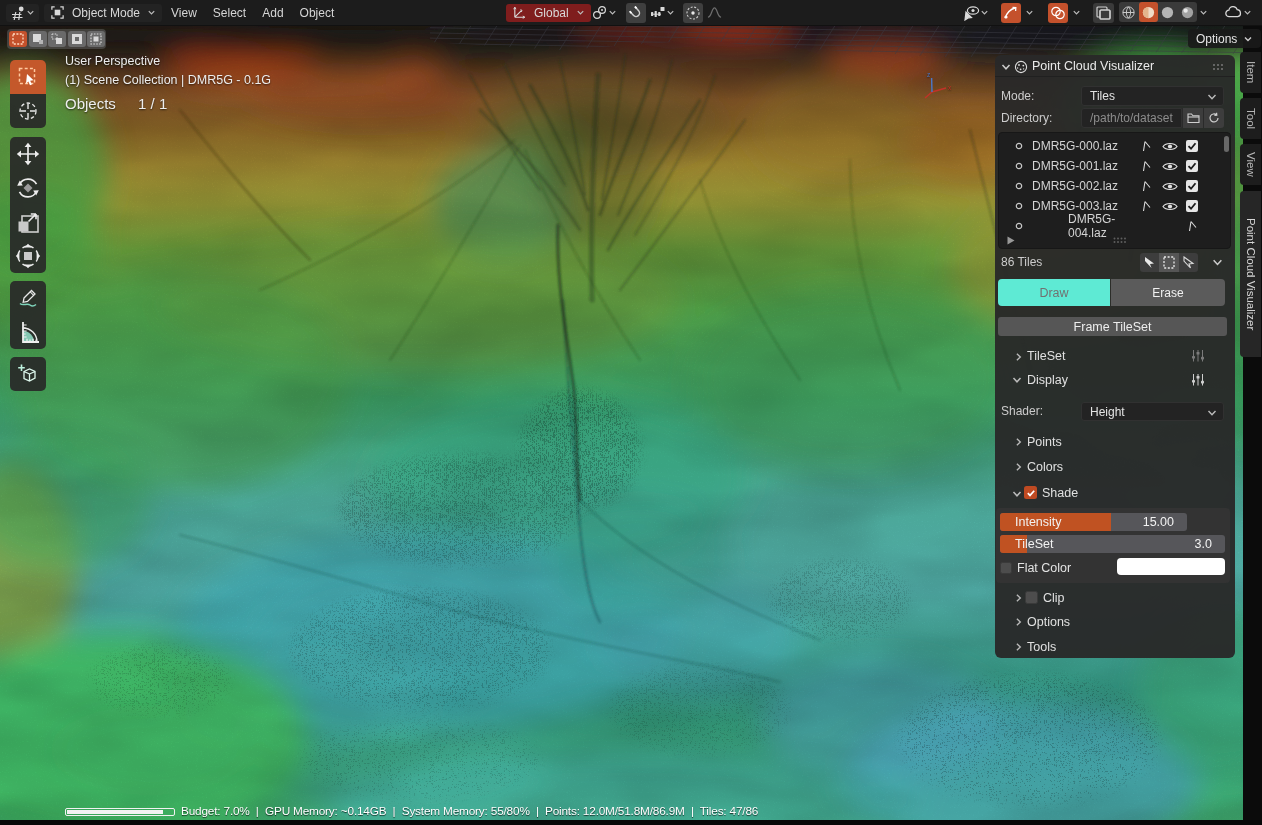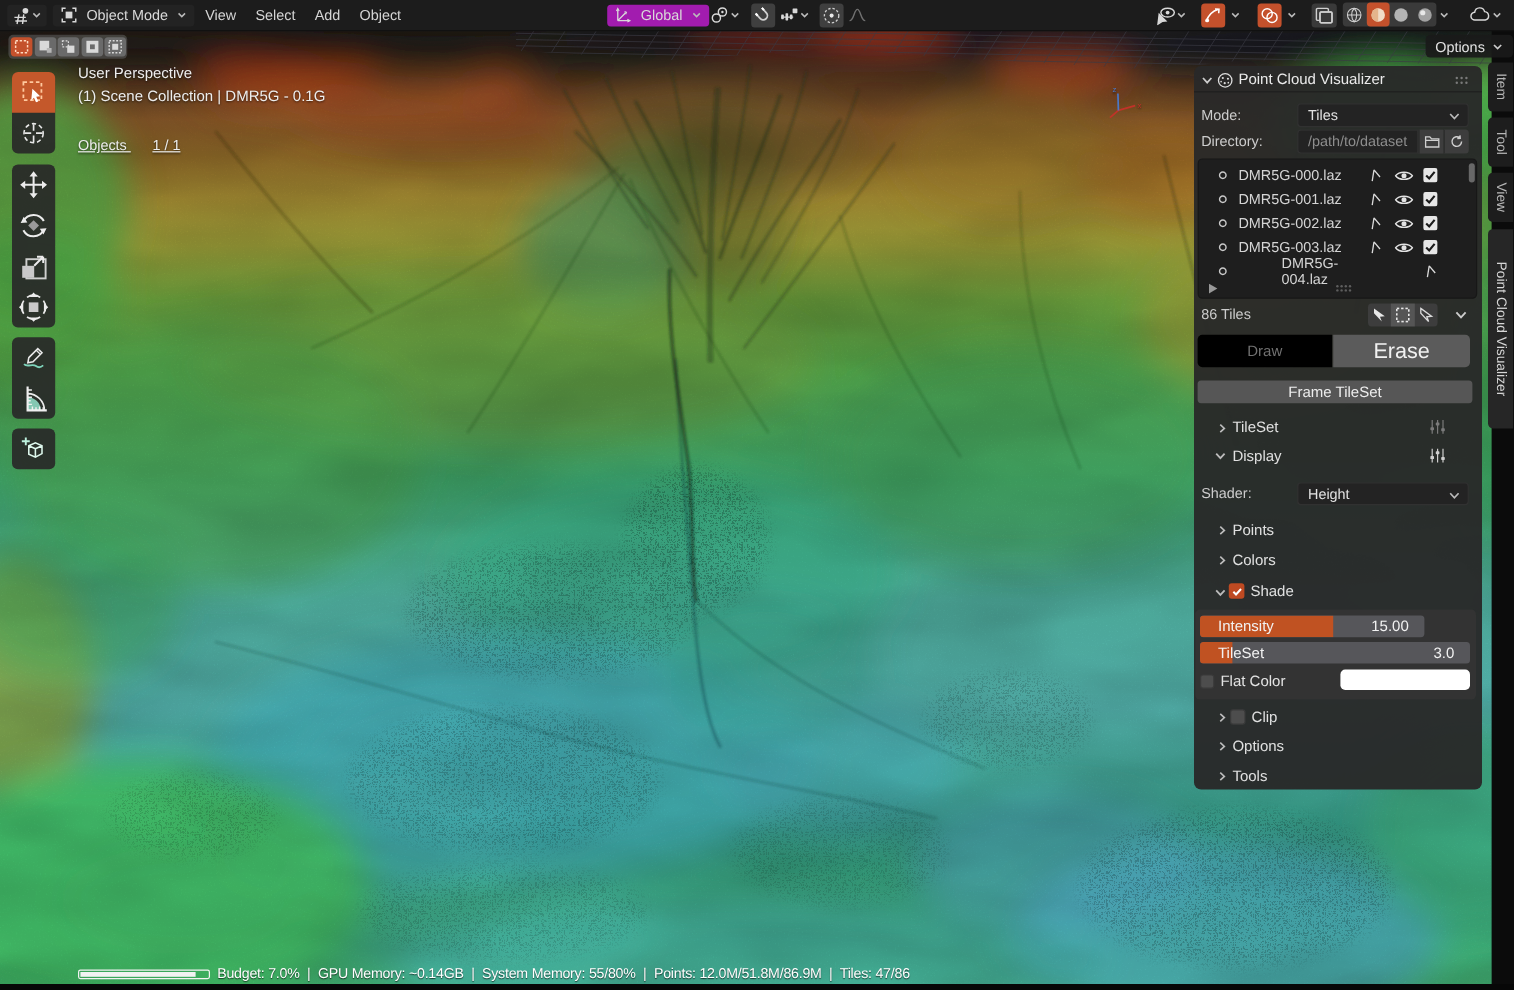--- a/index.html
+++ b/index.html
@@ -246,21 +246,21 @@
     <span style="margin:0 7px 0 7px;">Object Mode</span>
     <svg class="chev" viewBox="0 0 10 10" fill="none" stroke="#bbb" stroke-width="1.4">
         <path d="M2 3.5 L5 6.5 L8 3.5"></path>
       </svg>
   </div>
   <span class="menu" style="margin-left:1px;">View</span>
   <span class="menu">Select</span>
   <span class="menu">Add</span>
   <span class="menu">Object</span>
 
-  <div class="hbtn" style="position:absolute;left:506px;background:#a21caf;padding:0 6px;">
+  <div class="hbtn" style="position:absolute;left:506px;background:#7f1d1d;padding:0 6px;">
     <svg width="15" height="15" viewBox="0 0 16 16" fill="none" stroke="#d9d9d9" stroke-width="1.2">
       <path d="M3 13 L3 3 M3 13 L13 13 M3 13 L10 6"></path>
       <path d="M1.8 4.5 L3 2.2 L4.2 4.5 M11.5 11.8 L13.8 13 L11.5 14.2 M9 5 L10.7 5.7 L10 7.4" stroke-width="1"></path>
     </svg>
     <span style="margin:0 7px;">Global</span>
     <svg class="chev" viewBox="0 0 10 10" fill="none" stroke="#bbb" stroke-width="1.4">
         <path d="M2 3.5 L5 6.5 L8 3.5"></path>
       </svg>
   </div>
 
@@ -485,21 +485,21 @@
     <svg width="24" height="24" viewBox="0 0 24 24" fill="none" stroke="#bdf2de" stroke-width="1.3">
       <path d="M8 9.5 L13.5 7 L19 9.5 L19 16 L13.5 19 L8 16.5 Z M8 9.5 L13.5 12 M13.5 12 L19 9.5 M13.5 12 V19" stroke="#ddf7ec"></path>
       <path d="M5.5 2.5 V9 M2.2 5.7 H8.8" stroke-width="1.6"></path>
     </svg>
   </div>
 </div>
 
 <div id="overlays" style="position:absolute;left:0;top:0;color:#ededed;text-shadow:0 1px 2px rgba(0,0,0,0.65);">
   <div class="abs" style="left:65px;top:54px;font-size:12.5px;">User Perspective</div>
   <div class="abs" style="left:65px;top:73px;font-size:12.5px;">(1) Scene Collection | DMR5G - 0.1G</div>
-  <div class="abs" style="left:65px;top:114px;font-size:12px;text-decoration:underline;">Objects <span style="margin-left:18px;">1 / 1</span></div>
+  <div class="abs" style="left:65px;top:95px;font-size:15px;">Objects <span style="margin-left:18px;">1 / 1</span></div>
   <svg class="abs" style="left:920px;top:68px;" width="40" height="34" viewBox="0 0 40 34" fill="none">
     <path d="M12 24 L26 20 M12 24 L5 30" stroke="#c23228" stroke-width="1.4"></path>
     <path d="M12 24 L11.6 10" stroke="#4a78c8" stroke-width="1.4"></path>
     <text x="7" y="9" fill="#4a78c8" font-size="6.5" font-family="Liberation Sans">z</text>
     <text x="28" y="22" fill="#c23228" font-size="6.5" font-family="Liberation Sans">x</text>
   </svg>
 </div>
 
 <div id="panel">
 
@@ -579,22 +579,22 @@
           <path d="M2 1 L11 7.5 L7 8 L8.5 12 L2 5 Z" fill="none" stroke="#d9d9d9" stroke-width="1.1"></path>
         </svg>
     </div>
   </div>
   <div class="abs" style="left:211px;top:198px;width:22px;height:19px;display:flex;align-items:center;justify-content:center;">
     <svg width="11" height="11" viewBox="0 0 10 10" fill="none" stroke="#ccc" stroke-width="1.4">
         <path d="M1.5 3 L5 6.8 L8.5 3"></path>
       </svg>
   </div>
 
-  <div class="abs" style="left:3px;top:224px;width:112px;height:27px;background:#000000;border-radius:4px 0 0 4px;display:flex;align-items:center;justify-content:center;color:#717171;font-size:12.5px;">Draw</div>
-  <div class="abs" style="left:116px;top:224px;width:114px;height:27px;background:#5b5b5b;border-radius:0 4px 4px 0;display:flex;align-items:center;justify-content:center;color:#f1f1f1;font-size:18px;">Erase</div>
+  <div class="abs" style="left:3px;top:224px;width:112px;height:27px;background:#5eead4;border-radius:4px 0 0 4px;display:flex;align-items:center;justify-content:center;color:#717171;font-size:12.5px;">Draw</div>
+  <div class="abs" style="left:116px;top:224px;width:114px;height:27px;background:#5b5b5b;border-radius:0 4px 4px 0;display:flex;align-items:center;justify-content:center;color:#f1f1f1;font-size:12px;">Erase</div>
 
   <div class="btn" style="left:3px;top:262px;width:229px;height:19px;font-size:12.5px;">Frame TileSet</div>
 
   <svg class="abs" style="left:19px;top:297px;" width="9" height="10" viewBox="0 0 10 10" fill="none" stroke="#bbb" stroke-width="1.5">
       <path d="M3.2 1.5 L7 5 L3.2 8.5"></path>
     </svg>
   <div class="abs" style="left:32px;top:294px;font-size:12.5px;color:#e0e0e0;">TileSet</div>
   <svg class="abs" style="left:195px;top:293px;" width="16" height="16" viewBox="0 0 16 16" stroke="#7b7b7b" fill="#7b7b7b" stroke-width="1">
     <path d="M3.5 2 V13.5 M8 2 V13.5 M12.5 2 V13.5" fill="none"></path>
     <rect x="2" y="8" width="3" height="2.6" rx="0.6" stroke="none"></rect>

